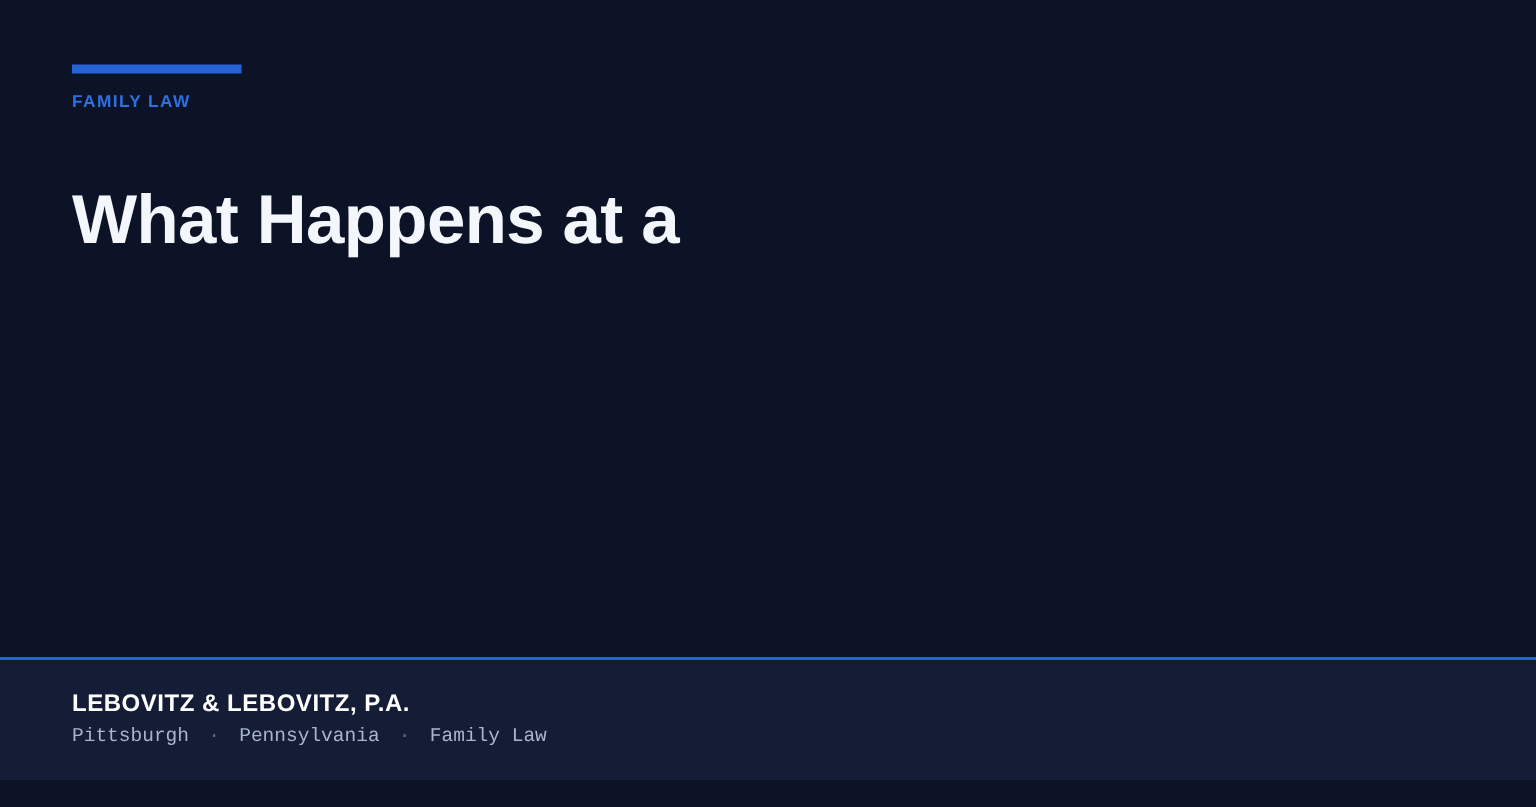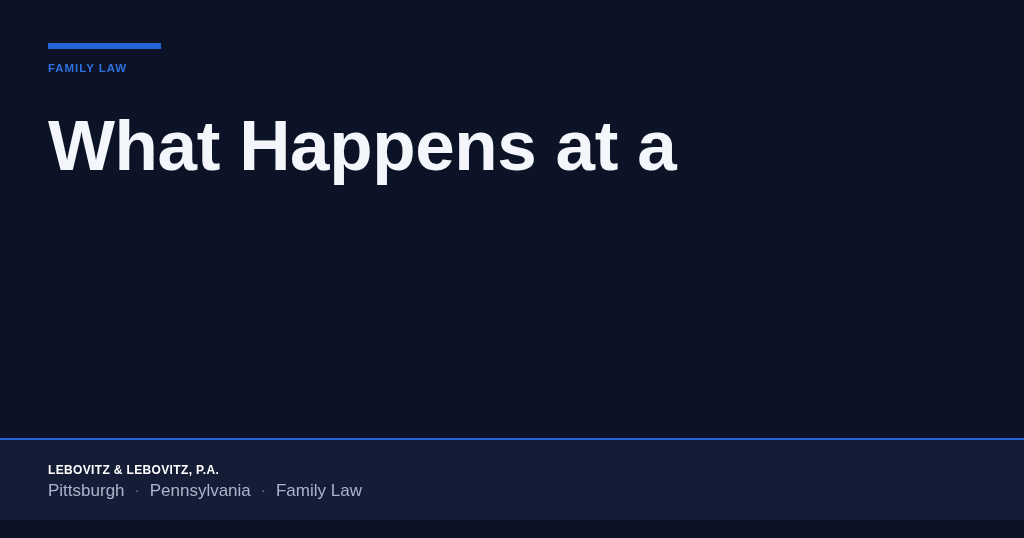--- a/index.html
+++ b/index.html
@@ -49,21 +49,21 @@
     margin-top: 13px;
     font-size: 11.5px;
     font-weight: bold;
     letter-spacing: 0.95px;
     color: #2f6fe0;
     line-height: 12px;
   }
 
   .headline {
     margin-top: 39px;
-    font-size: 71px;
+    font-size: 46px;
     font-weight: bold;
     line-height: 66px;
     color: #f3f6fb;
     letter-spacing: -0.4px;
     max-width: 860px;
   }
 
   .headline .line {
     display: block;
     white-space: nowrap;
@@ -74,34 +74,35 @@
     position: relative;
     flex: 0 0 auto;
     height: 82px;
     background: #141d35;
     border-top: 2px solid #2563d6;
     padding: 23px 48px 0 48px;
   }
 
   .firm-name {
     display: block;
-    font-size: 12px;
+    font-size: 16px;
     font-weight: bold;
     letter-spacing: 0.35px;
     color: #ffffff;
     line-height: 14px;
   }
 
   .firm-meta {
     display: block;
     margin-top: 7px;
-    font-size: 17px;
+    font-size: 13px;
     font-weight: normal;
     color: #a9b5cc;
     line-height: 14px;
+    font-family: Liberation Mono, monospace;
   }
 
   .firm-meta .sep {
     color: #5d6b86;
     padding: 0 5px;
   }
 </style>
 </head>
 <body>
 

